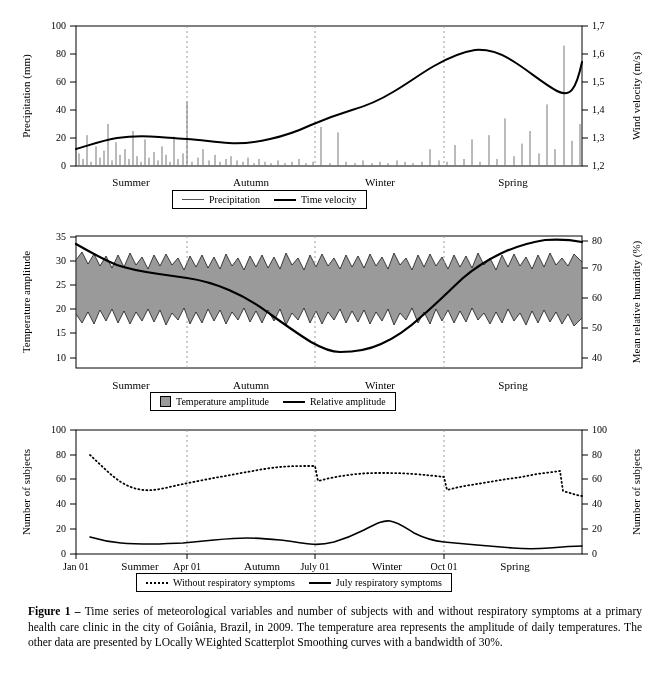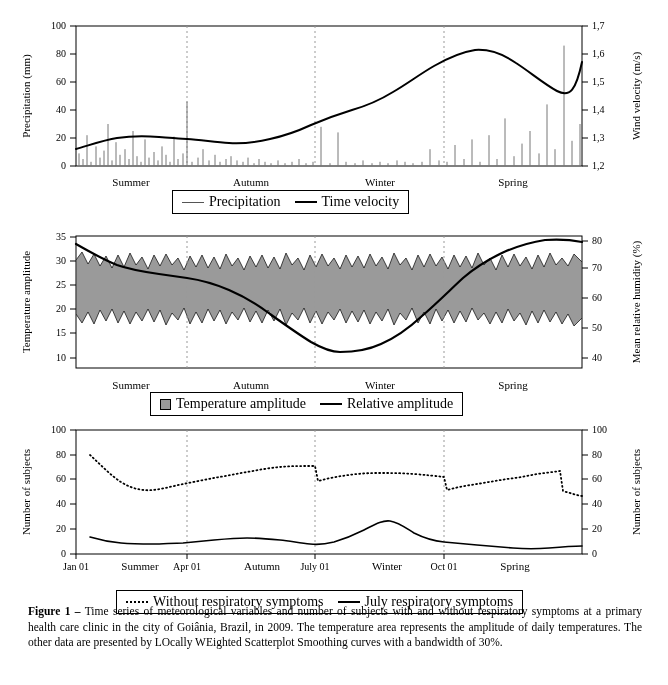--- a/index.html
+++ b/index.html
@@ -29,21 +29,21 @@
   #panel2 { top: 222px; height: 196px; }
   #panel3 { top: 420px; height: 180px; }
 
   .plot-svg { display: block; }
 
   .legend {
     position: absolute;
     border: 1px solid #000;
     background: #fff;
     font-family: "Liberation Serif", serif;
-    font-size: 14px;
+    font-size: 10px;
     padding: 3px 9px;
     display: flex;
     align-items: center;
     gap: 14px;
     white-space: nowrap;
   }
   .legend .item {
     display: flex;
     align-items: center;
     gap: 5px;
@@ -64,21 +64,21 @@
     border-top: 2px dotted #000;
   }
   .sw-box {
     width: 9px; height: 9px;
     background: #9a9a9a;
     border: 1px solid #000;
   }
 
   #legend1 { left: 172px; top: 190px; }
   #legend2 { left: 150px; top: 392px; }
-  #legend3 { left: 116px; top: 573px; margin-top: 17px; }
+  #legend3 { left: 136px; top: 573px; }
 
   .caption {
     position: absolute;
     left: 28px;
     top: 604px;
     width: 614px;
     font-family: "Liberation Serif", serif;
     font-size: 11.5px;
     line-height: 15.5px;
     text-align: justify;

